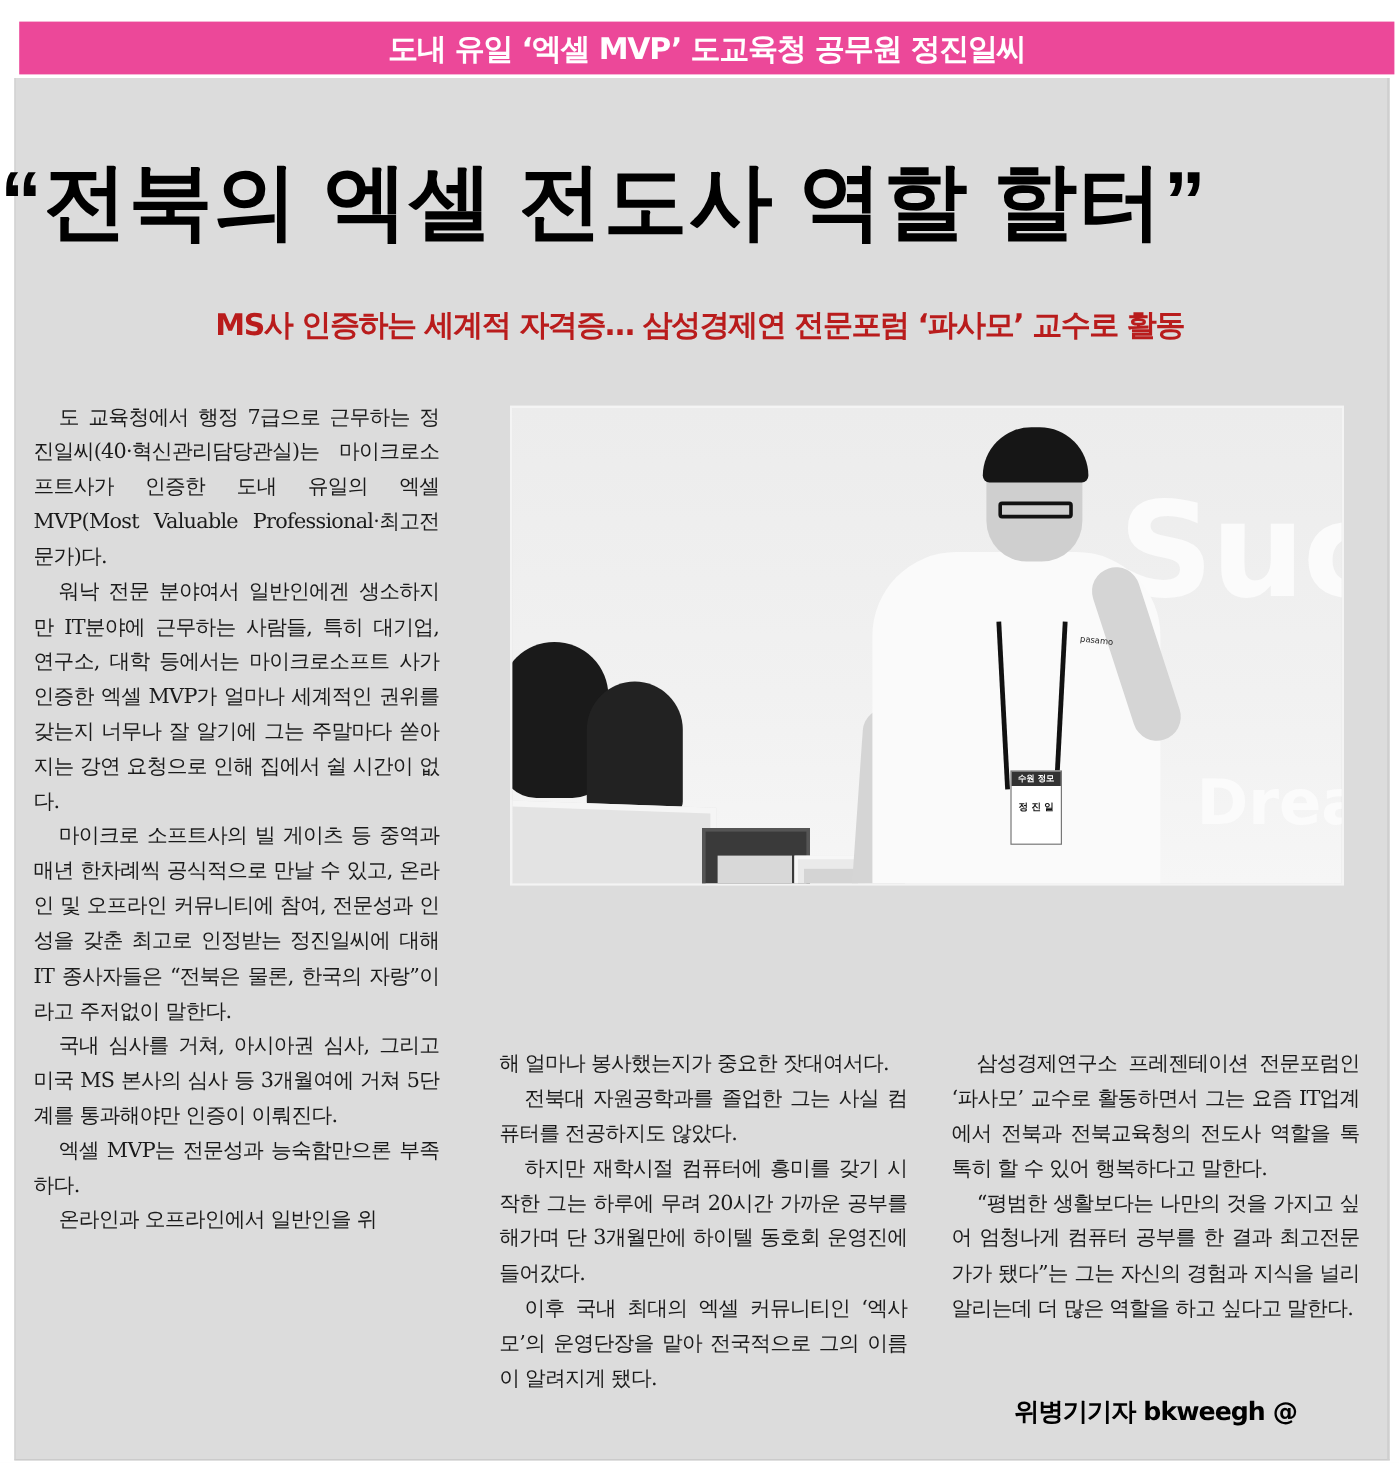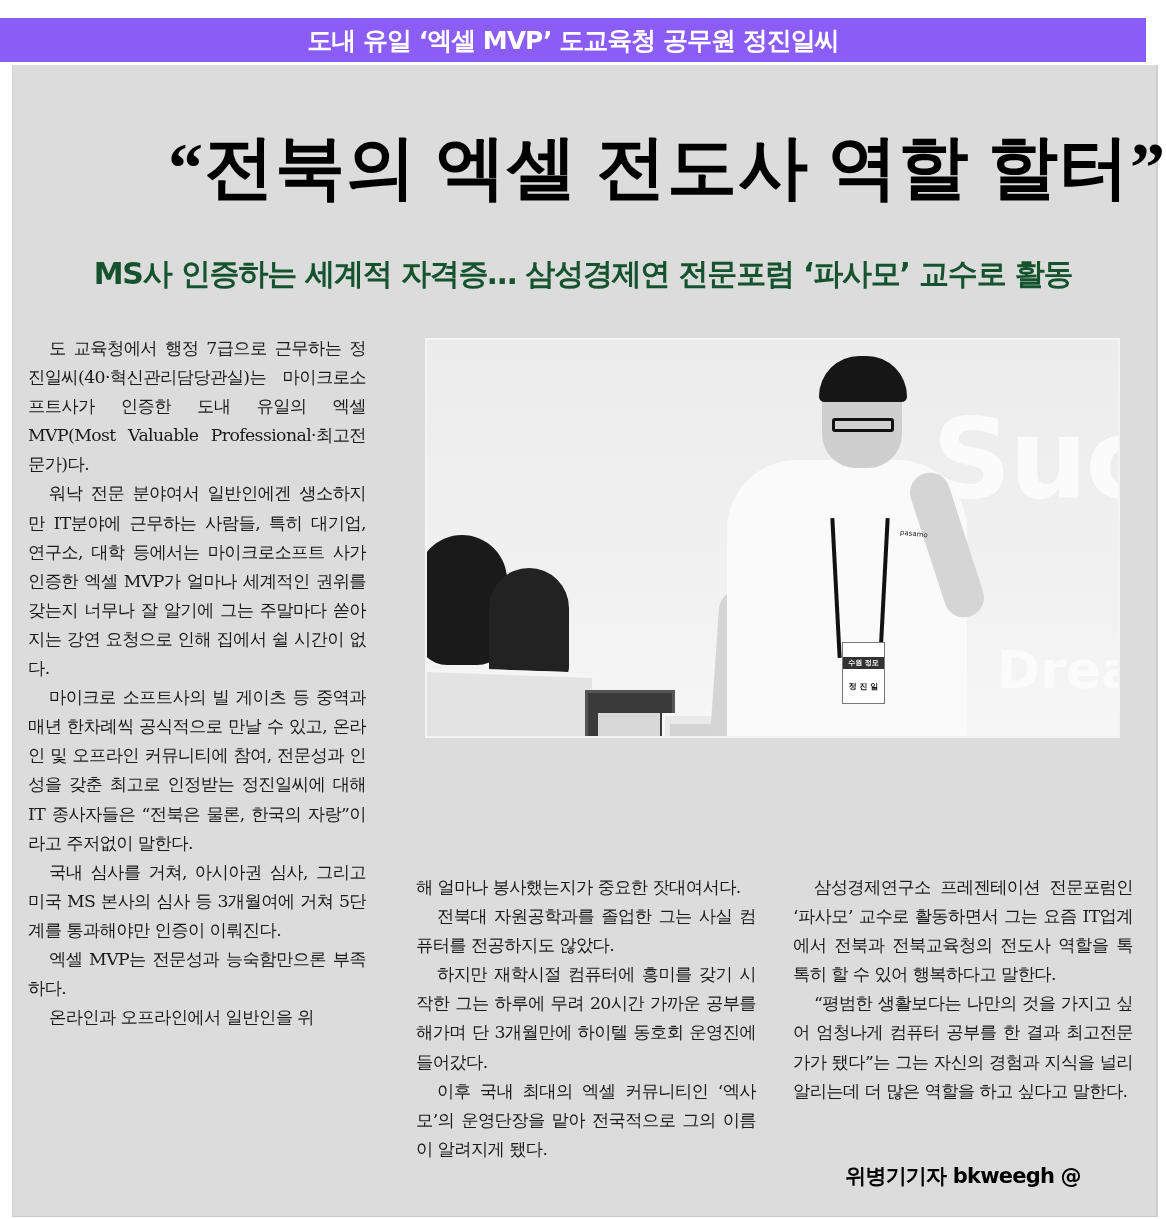--- a/index.html
+++ b/index.html
@@ -1,39 +1,39 @@
 <!DOCTYPE html>
 <html><head>
 <meta charset="utf-8">
 <style>
   * { box-sizing: border-box; margin: 0; padding: 0; }
   html, body { width: 1166px; height: 1219px; background: #ffffff; overflow: hidden; }
   body { position: relative; font-family: "DejaVu Sans", "Liberation Sans", sans-serif; color: #111; }
 
   .kicker-bar {
-    position: absolute; left: 0; top: 18px; width: 1146px; height: 44px;
-    background: #8b5cf6; color: #fff;
+    position: absolute; left: 16px; top: 18px; width: 1146px; height: 44px;
+    background: #ec4899; color: #fff;
     display: flex; align-items: center; justify-content: center;
     font-family: "DejaVu Sans", sans-serif; font-weight: bold; font-size: 25px;
     letter-spacing: -1px;
   }
   .panel {
     position: absolute; left: 12px; top: 65px; width: 1146px; height: 1152px;
     background: #dcdcdc;
     border-left: 1px solid #cfcfcf; border-right: 2px solid #cfcfcf; border-bottom: 1px solid #c8c8c8;
   }
   .headline {
-    position: absolute; left: 0; top: 133px; width: 1166px; text-align: right;
-    font-family: Liberation Serif, serif; font-weight: bold; font-size: 70px;
+    position: absolute; left: 0; top: 133px; width: 1166px; text-align: left;
+    font-family: Liberation Sans, sans-serif; font-weight: bold; font-size: 70px;
     letter-spacing: 1px; color: #000; line-height: 1;
   }
   .subhead {
     position: absolute; left: 0; top: 254px; width: 1166px; text-align: center;
-    font-family: "DejaVu Sans", sans-serif; font-weight: bold; font-size: 30px;
-    letter-spacing: -1.2px; color: #14532d;
+    font-family: "DejaVu Sans", sans-serif; font-weight: bold; font-size: 25px;
+    letter-spacing: -1.2px; color: #b91c1c;
   }
   .body-text {
     font-family: "DejaVu Serif", "Liberation Serif", serif;
     font-size: 17.3px; line-height: 29.1px; color: #1a1a1a;
     text-align: justify; letter-spacing: -0.6px;
   }
   .body-text p { text-indent: 21px; }
   .col1 { position: absolute; left: 28px; top: 334px; width: 338px; }
   .col2 { position: absolute; left: 416px; top: 873px; width: 340px; }
   .col3 { position: absolute; left: 793px; top: 873px; width: 340px; }
@@ -82,21 +82,21 @@
     position: absolute; left: 500px; top: 130px; width: 40px; height: 150px;
     background: #d5d5d5; border-radius: 20px; transform: rotate(-18deg);
   }
   .lanyard-l { position: absolute; left: 407px; top: 178px; width: 4px; height: 140px; background: #111; transform: rotate(-3deg); }
   .lanyard-r { position: absolute; left: 455px; top: 178px; width: 4px; height: 140px; background: #111; transform: rotate(3deg); }
   .name-badge {
     position: absolute; left: 415px; top: 302px; width: 43px; height: 62px;
     background: #fff; border: 1px solid #777; font-size: 7px; text-align: center;
     font-family: "DejaVu Sans", sans-serif;
   }
-  .name-badge .badge-head { background: #333; color: #fff; font-weight: bold; font-size: 7px; padding: 1px 0; margin-top: 14px; }
+  .name-badge .badge-head { background: #333; color: #fff; font-weight: bold; font-size: 7px; padding: 1px 0; }
   .name-badge .badge-name { font-weight: bold; font-size: 8px; margin-top: 12px; color: #111; }
   .shirt-logo {
     position: absolute; left: 473px; top: 190px; font-family: "DejaVu Sans", sans-serif;
     font-size: 7px; color: #222; transform: rotate(6deg);
   }
   
   .aud-head-1 { position: absolute; left: -10px; top: 195px; width: 90px; height: 130px; background: #1a1a1a; border-radius: 45px 45px 30px 30px; }
   .aud-head-2 { position: absolute; left: 62px; top: 228px; width: 80px; height: 110px; background: #222; border-radius: 40px 40px 10px 10px; }
   .laptop-1 {
     position: absolute; left: -5px; top: 330px; width: 175px; height: 150px;

